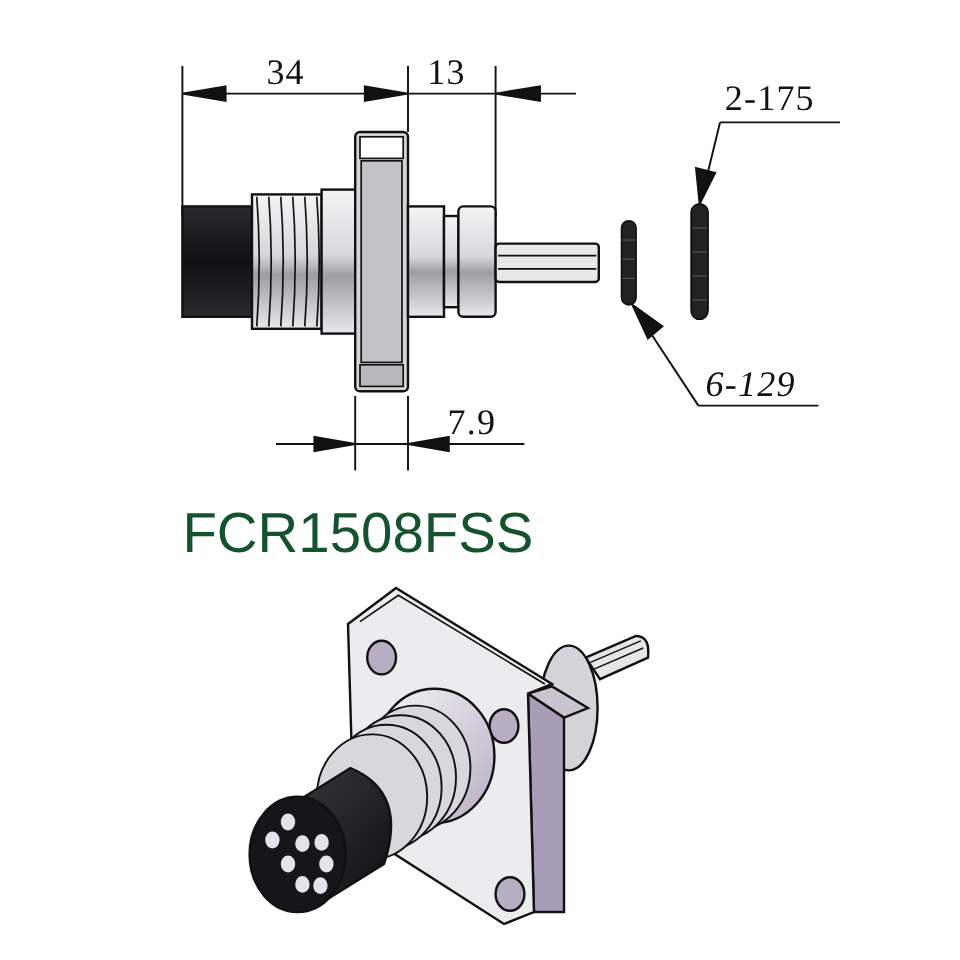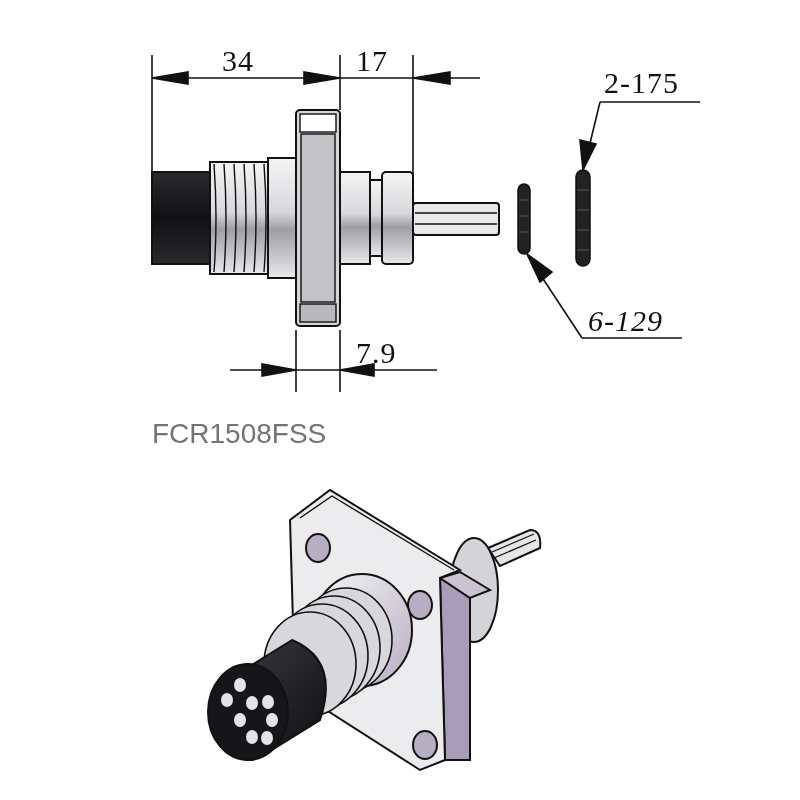--- a/index.html
+++ b/index.html
@@ -1,19 +1,19 @@
 <!DOCTYPE html>
 <html><head>
 <meta charset="utf-8">
 <style>
   html, body { margin: 0; padding: 0; background: #ffffff; }
   body { width: 800px; height: 800px; position: relative; overflow: hidden; font-family: "Liberation Serif", serif; }
   .canvas { position: absolute; left: 0; top: 0; width: 800px; height: 648px; }
   .dim-text { position: absolute; font-family: "Liberation Serif", serif; color: #111; font-size: 30px; line-height: 1; letter-spacing: 1px; }
-  .part-title { position: absolute; font-family: "Liberation Sans", sans-serif; color: #737373; font-size: 28px; line-height: 1; left: 152px; top: 420px; }
+  .part-title { position: absolute; font-family: "Liberation Sans", sans-serif; color: #14532d; font-size: 47px; line-height: 1; left: 152px; top: 420px; }
   svg { position: absolute; left: 0; top: 0; }
 </style>
 </head>
 <body>
 
 <div class="canvas">
 
   <svg width="800" height="800" viewBox="0 0 800 800">
     <defs>
       <linearGradient id="metalV" x1="0" y1="0" x2="0" y2="1">
@@ -153,20 +153,20 @@
         <ellipse cx="268" cy="702" rx="6" ry="7"></ellipse>
         <ellipse cx="240" cy="720" rx="6" ry="7"></ellipse>
         <ellipse cx="272" cy="720" rx="6" ry="7"></ellipse>
         <ellipse cx="252" cy="737" rx="6" ry="7"></ellipse>
         <ellipse cx="267" cy="738" rx="6" ry="7"></ellipse>
       </g>
     </g>
   </svg>
 
   <div class="dim-text" style="left:222px; top:46px;">34</div>
-  <div class="dim-text" style="left:356px; top:46px;">17</div>
-  <div class="dim-text" style="left:356px; top:338px;text-align:right;">7.9</div>
+  <div class="dim-text" style="left:356px; top:46px;">13</div>
+  <div class="dim-text" style="left:373px; top:338px;text-align:right;">7.9</div>
 
   <div class="dim-text" style="left:604px; top:68px;">2-175</div>
   <div class="dim-text" style="left:588px; top:306px;font-style:italic;">6-129</div>
 
   <div class="part-title">FCR1508FSS</div>
 </div>
 
 </body></html>

